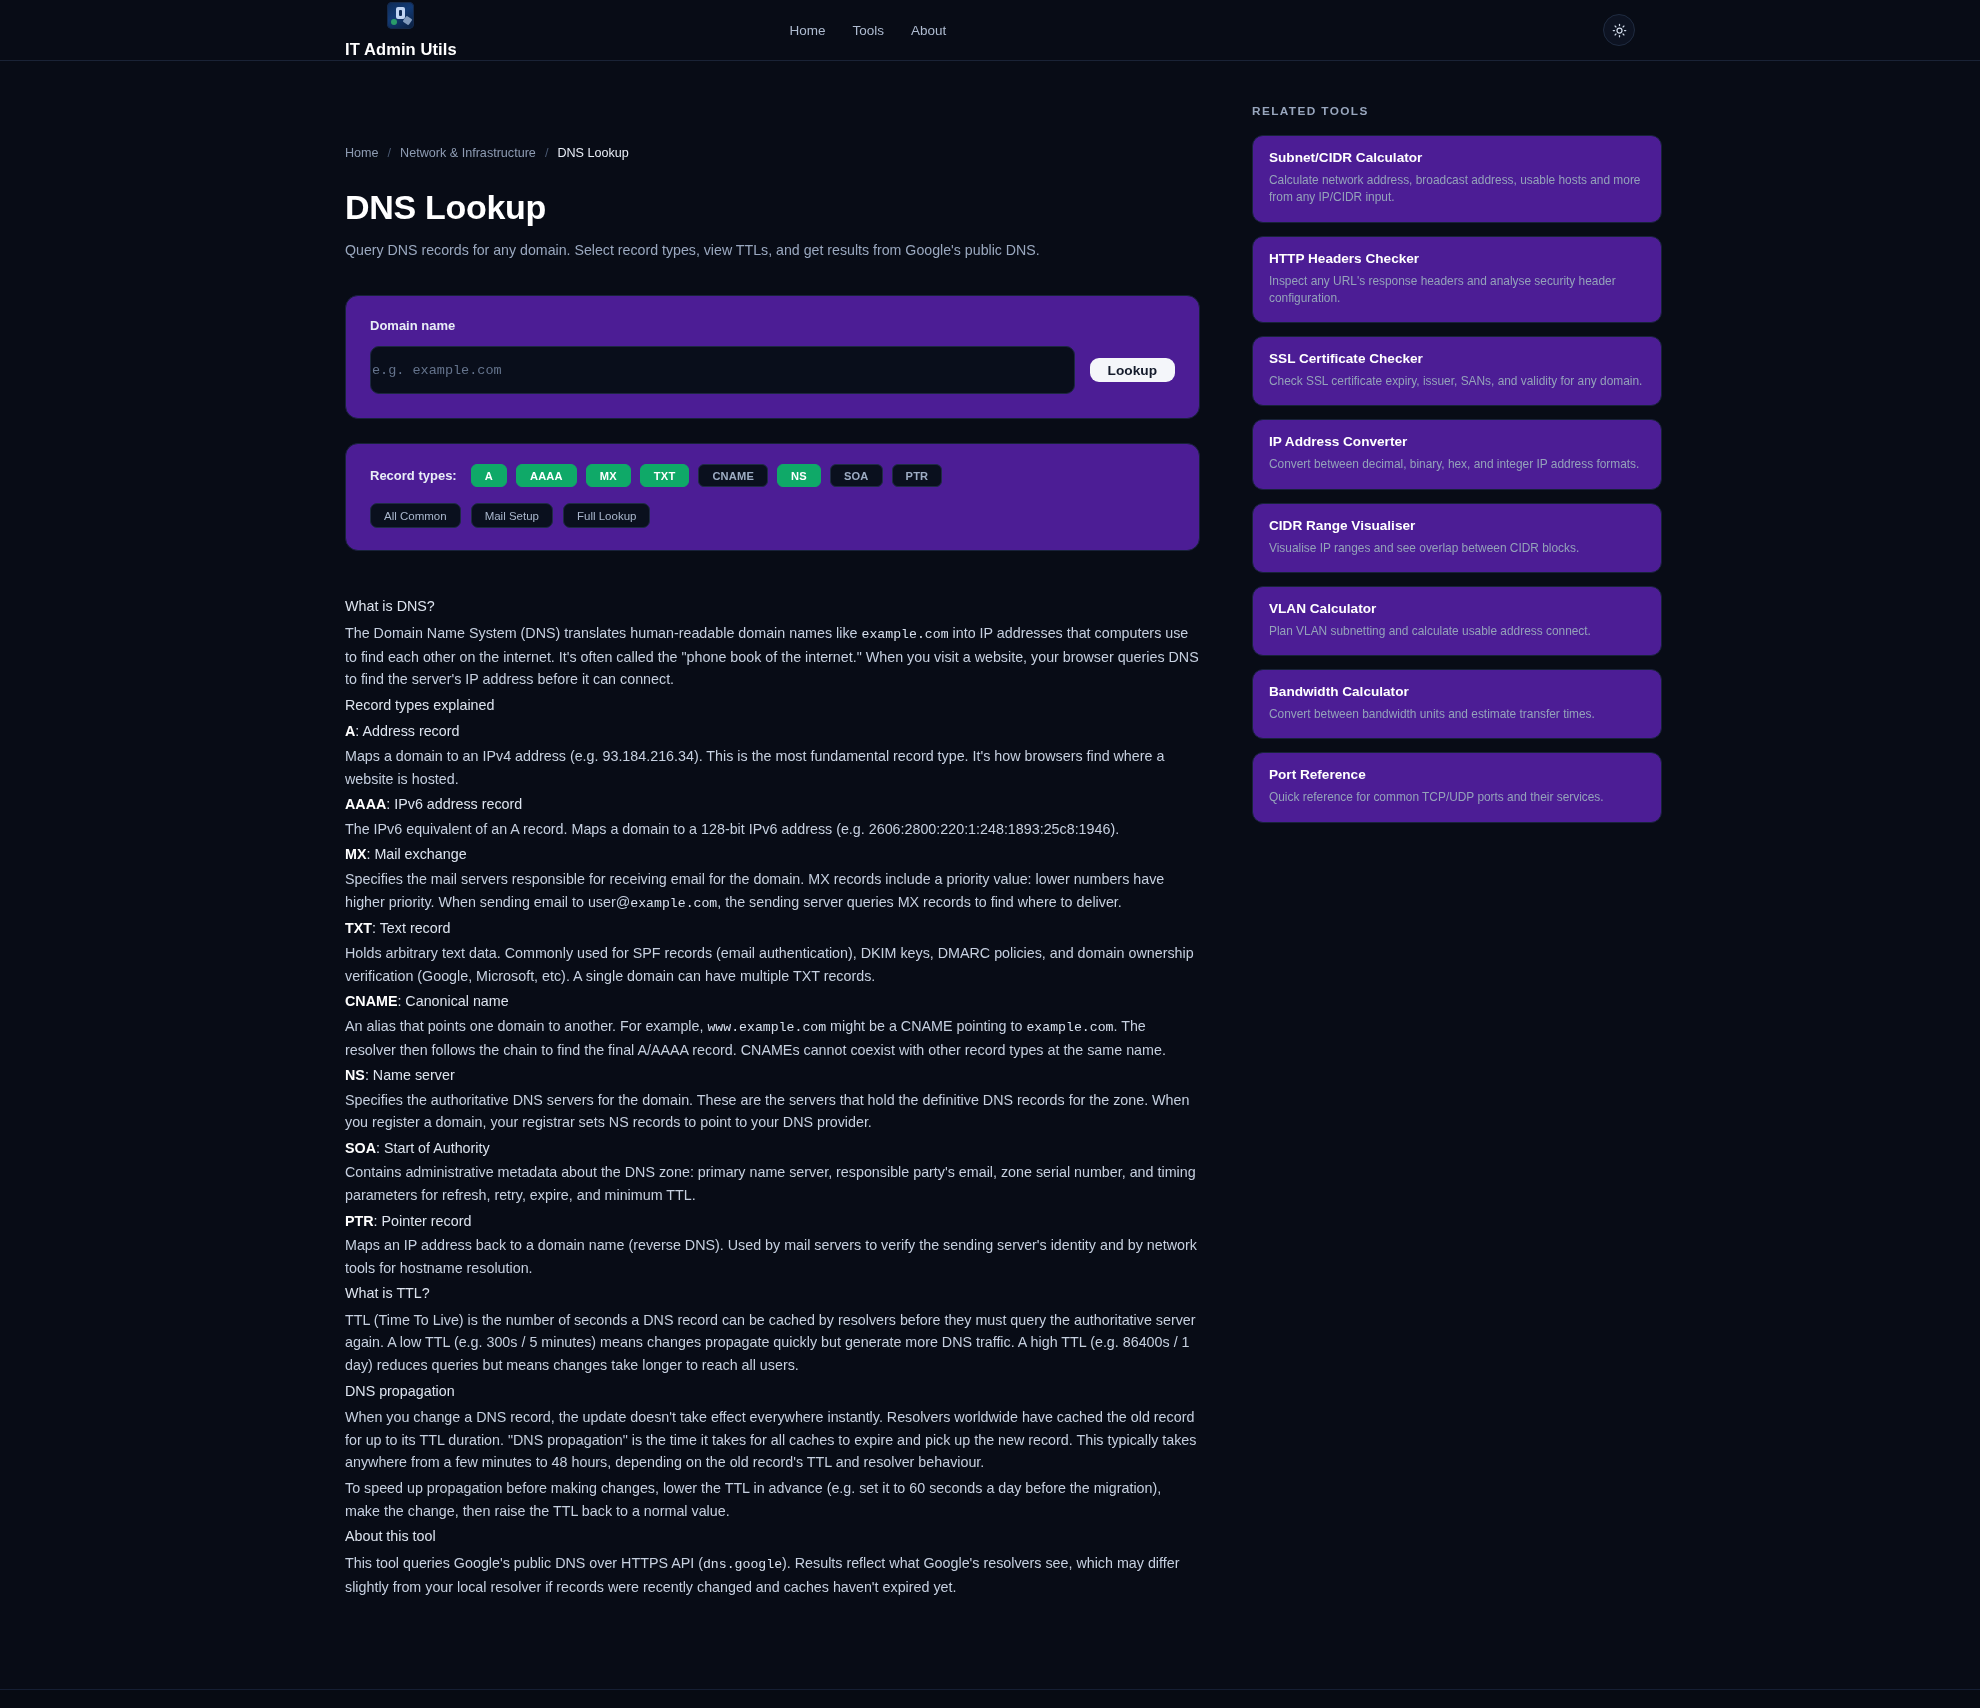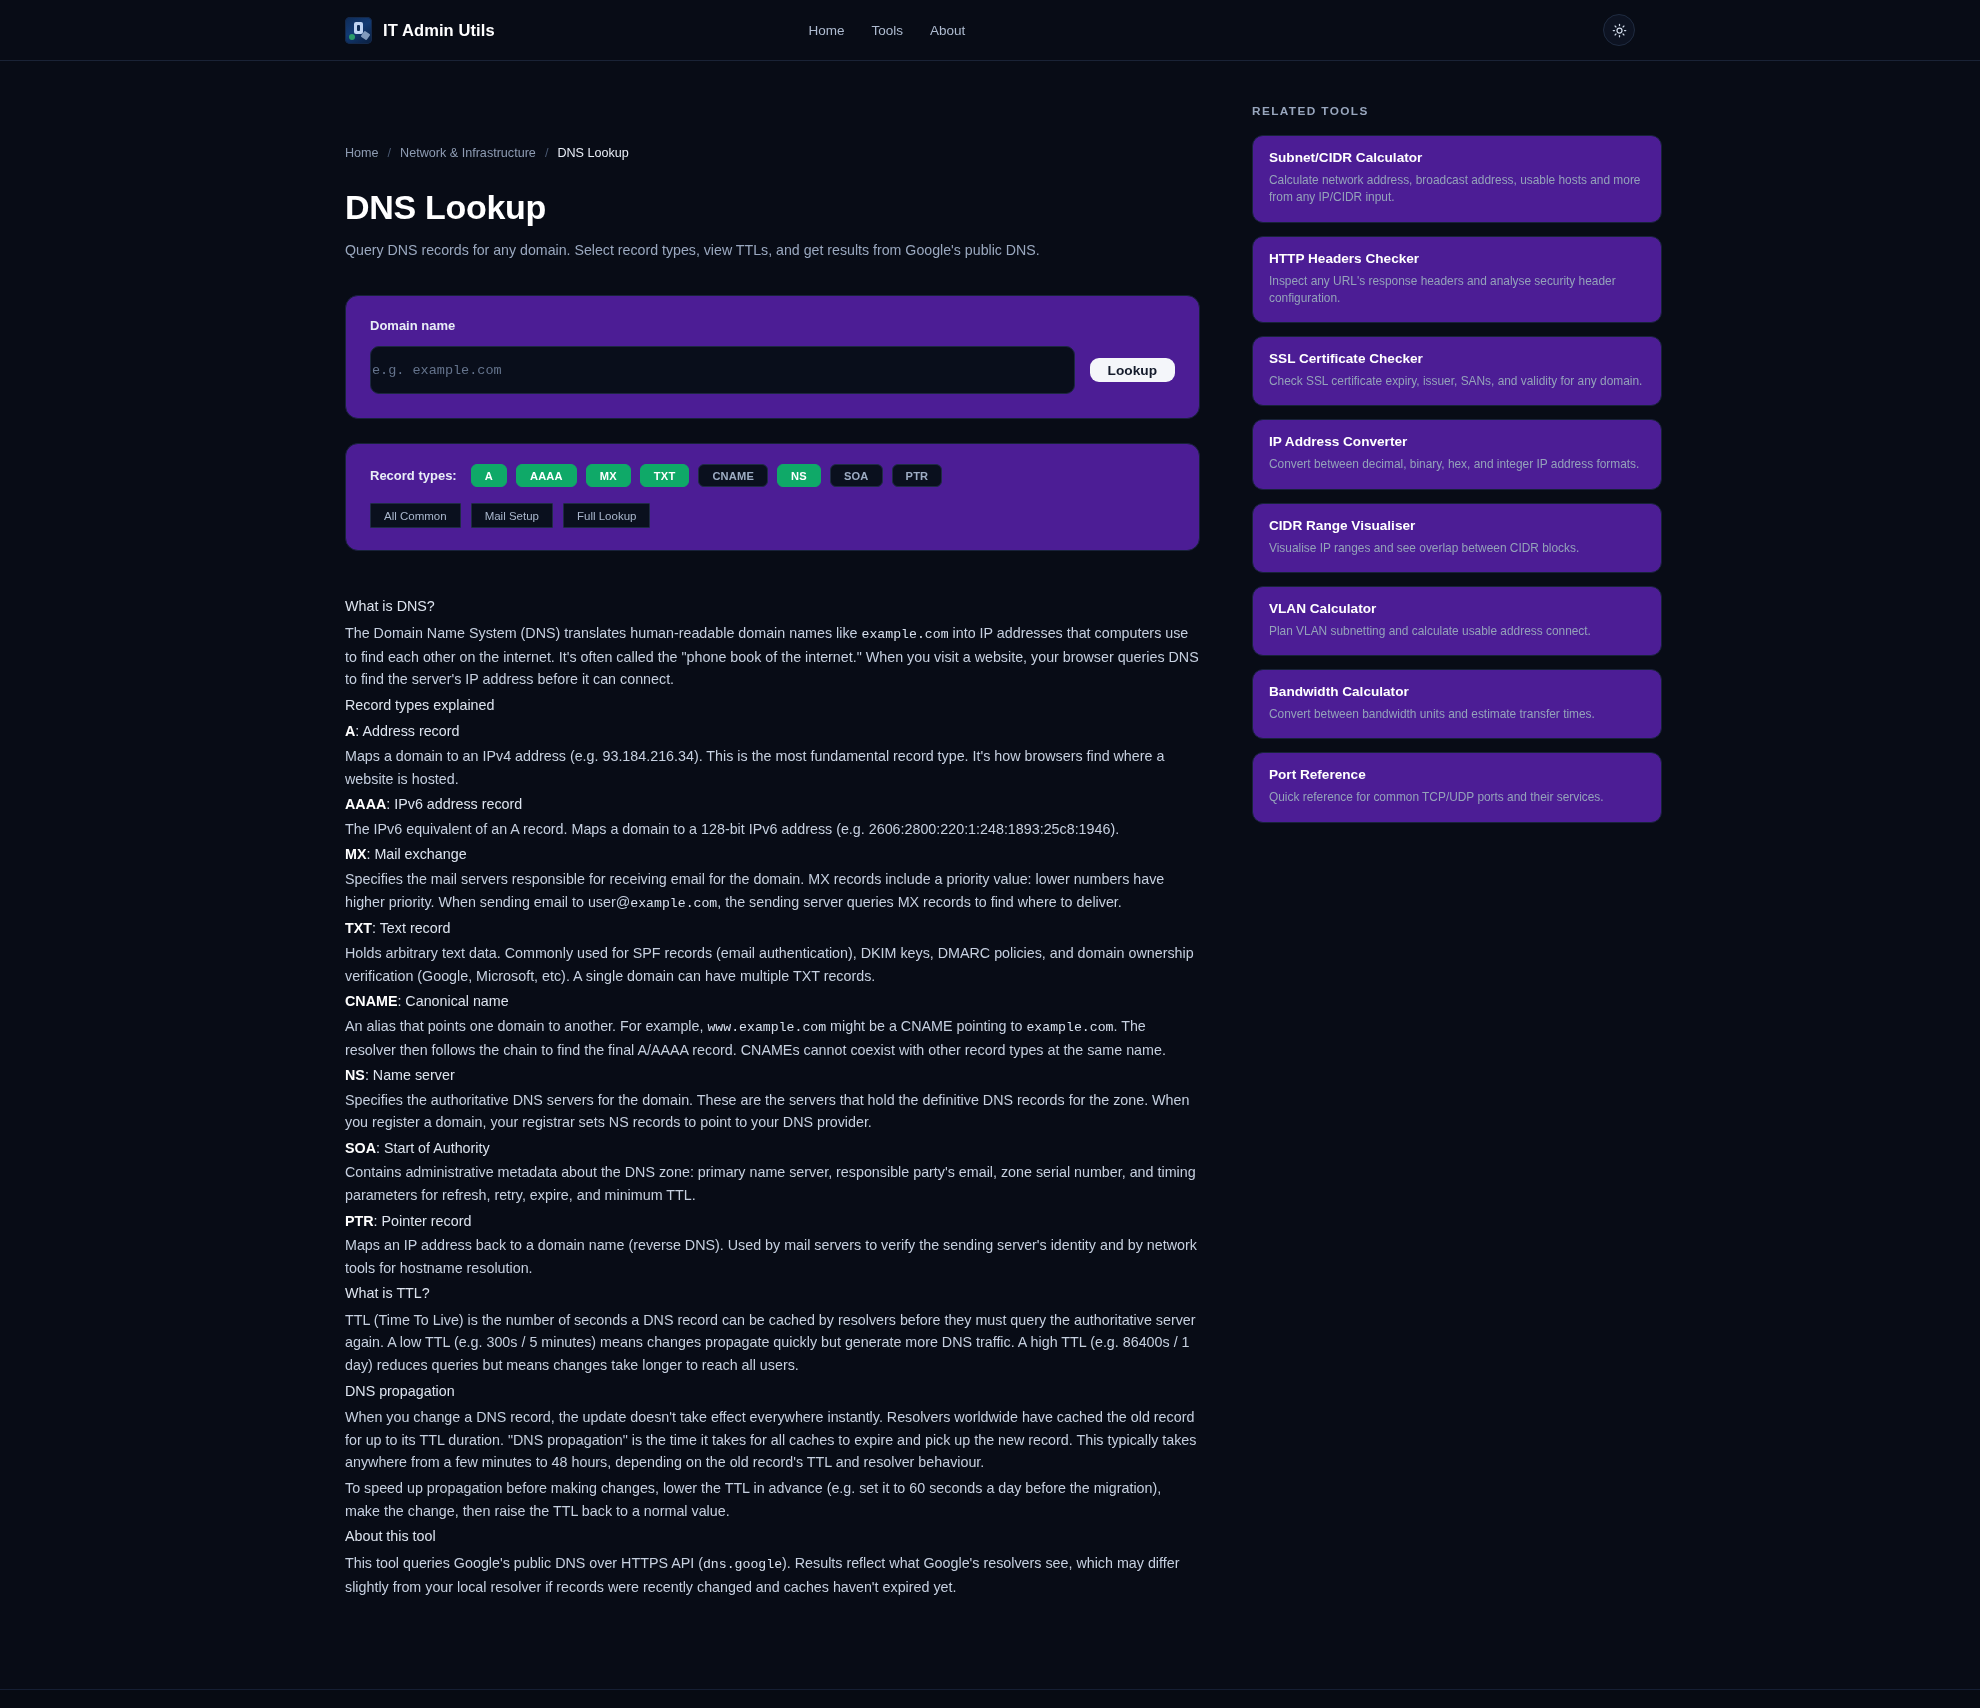--- a/index.html
+++ b/index.html
@@ -13,21 +13,21 @@
   }
 
   
   .site-header{
     height:61px;
     border-bottom:1px solid #1a2336;
     display:flex;align-items:center;
     padding:0 345px;
     background:#080c16;
   }
-  .brand{display:flex;align-items:center;gap:11px;}
+  .brand{display:flex;align-items:center;gap:11px;flex-direction:column;}
   .brand-logo{
     width:27px;height:27px;border-radius:5px;
     background:linear-gradient(150deg,#0e2a55 0%,#123a74 45%,#0a1e3d 100%);
     position:relative;flex:none;overflow:hidden;
     box-shadow:0 0 0 1px #15294a inset;
   }
   .brand-logo::before{
     content:"";position:absolute;left:9px;top:5px;width:9px;height:12px;
     border-radius:2px;background:#cfe2ff;opacity:.92;
   }
@@ -122,21 +122,21 @@
   .chip{
     height:23px;padding:0 13px;border-radius:6px;
     display:inline-flex;align-items:center;justify-content:center;
     font-size:11.1px;font-weight:700;letter-spacing:.2px;
     border:1px solid #1f2b44;background:#0a101e;color:#9eadc4;
     cursor:pointer;
   }
   .chip.on{background:#0fa968;border-color:#0fa968;color:#fff;}
   .presets-row{display:flex;gap:10px;margin-top:16px;}
   .preset{
-    height:25px;padding:0 13px;border-radius:1px;
+    height:25px;padding:0 13px;border-radius:7px;
     display:inline-flex;align-items:center;
     font-size:11.5px;color:#aab7cd;
     border:1px solid #1f2b44;background:#0a101e;cursor:pointer;
   }
 
   
   .article{margin-top:44px;padding-bottom:60px;}
   .article h2{
     font-size:14.3px;font-weight:400;color:#dde4ef;
     margin:0 0 4px;line-height:1.58;

